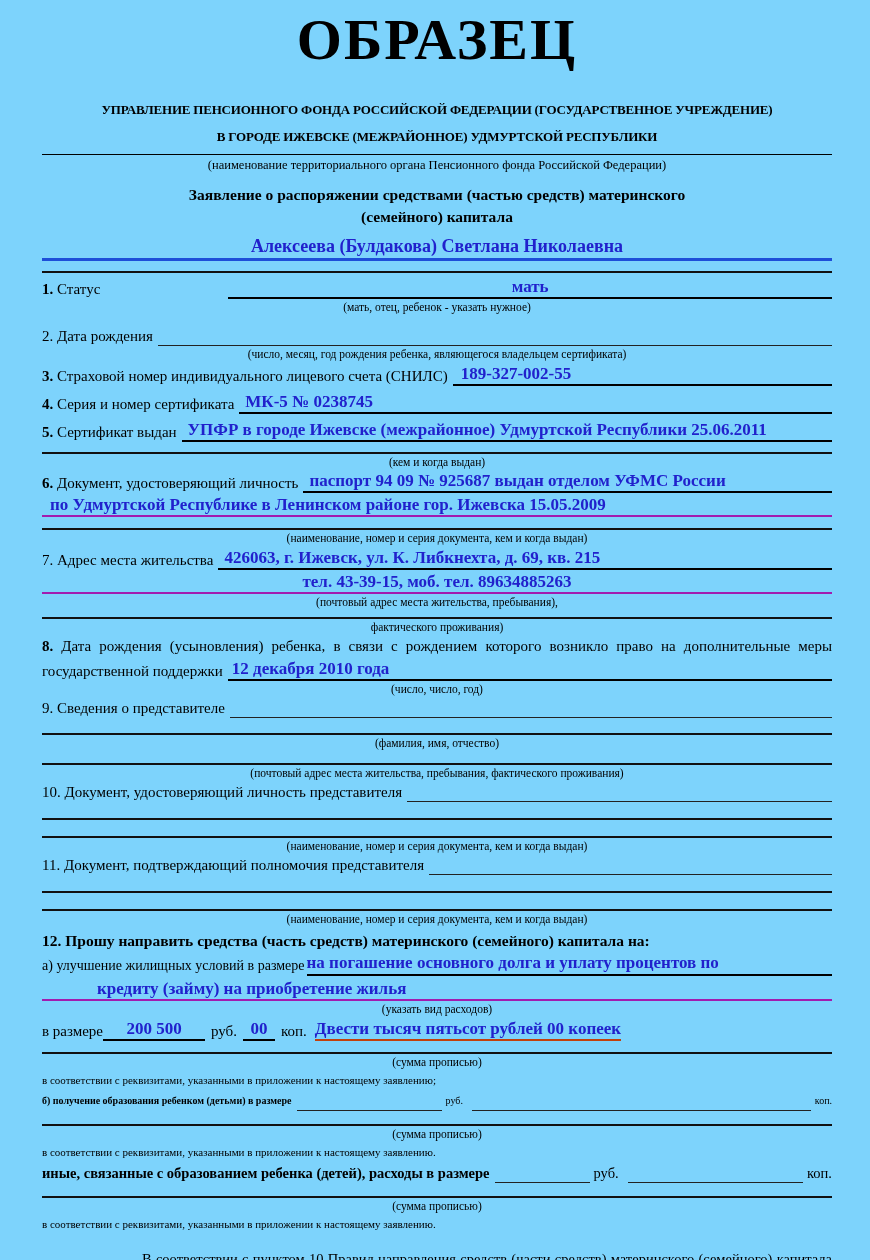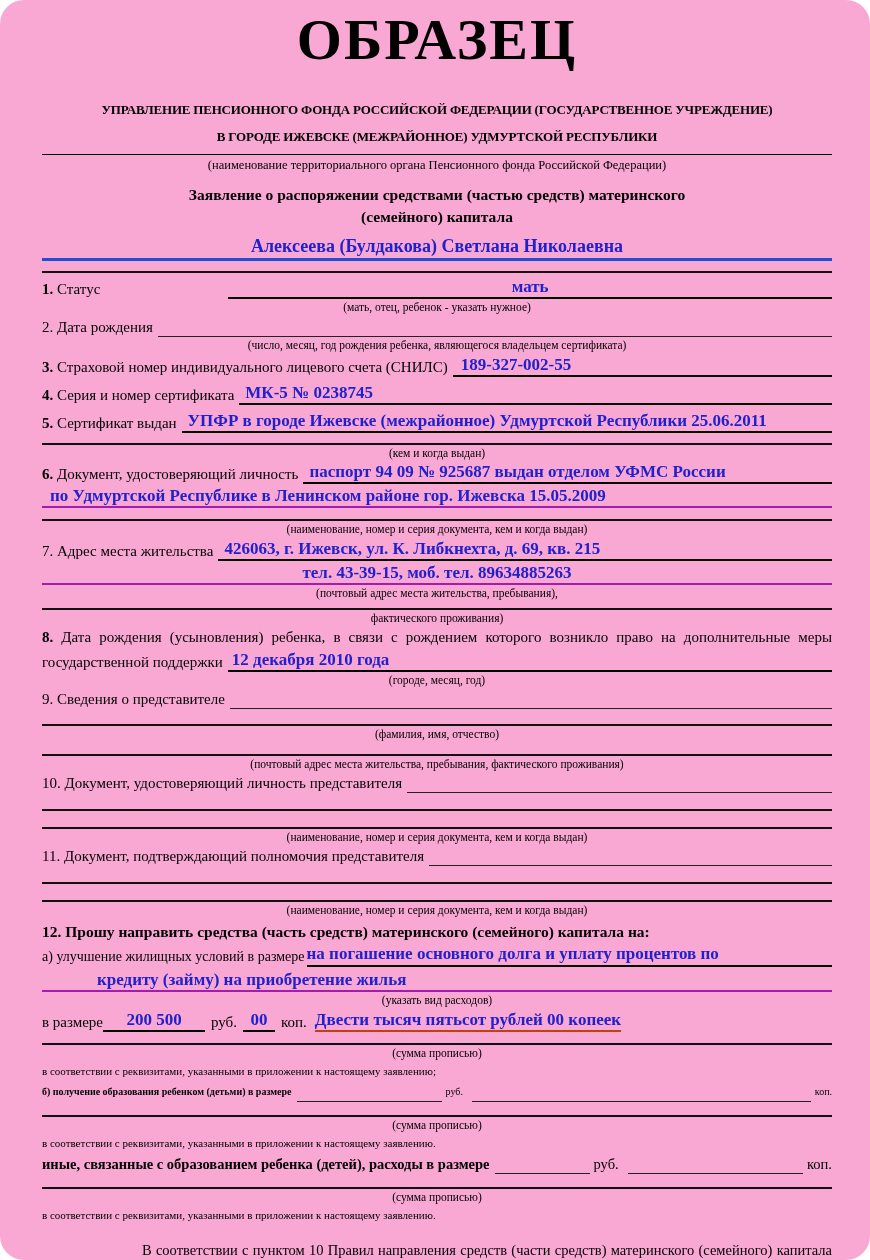--- a/index.html
+++ b/index.html
@@ -1,21 +1,20 @@
 <!DOCTYPE html>
 <html><head>
 <meta charset="utf-8">
 <style>
   * { margin:0; padding:0; box-sizing:border-box; }
   html,body { background:#fff; }
   .page{
-    width:870px; height:1260px; background:#f9a8d4; overflow:hidden;
+    width:870px; height:1260px; background:#7dd3fc; overflow:hidden;
     font-family:"Liberation Serif","DejaVu Serif",serif; color:#000;
     padding:6px 38px 0 42px;
-    border-radius:24px;
   }
   .watermark{ font-size:58px; line-height:68px; font-weight:bold; text-align:center;
     letter-spacing:2px; margin-bottom:28px; }
   .org1{ font-size:13px; font-weight:bold; text-align:center; margin-bottom:11px; letter-spacing:-0.2px;}
   .org2wrap{ border-bottom:1.5px solid #000; padding-bottom:9px; margin-bottom:3px; }
   .org2{ font-size:13px; font-weight:bold; text-align:center; letter-spacing:-0.2px;}
   .cap{ font-size:11.5px; line-height:14px; text-align:center; margin-top:1px; margin-bottom:2px; }
   .org-cap{ font-size:12.5px; margin-bottom:12px; }
   .doc-title{ font-size:15.5px; font-weight:bold; text-align:center; line-height:22px;
     margin-top:12px; margin-bottom:8px; }
@@ -60,21 +59,21 @@
   </div>
 
   <div class="blankline" style="margin-top:10px"></div>
 
   <div class="row" style="margin-top:4px">
     <span class="lbl"><span class="b">1.</span> <span>Статус</span></span>
     <span class="vfill" style="margin-left:128px; text-align:center"><span class="blue vblue">мать</span></span>
   </div>
   <div class="cap">(мать, отец, ребенок - указать нужное)</div>
 
-  <div class="row" style="margin-top:3px">
+  <div class="row" style="margin-top:12px">
     <span class="lbl"><span>2.</span> <span>Дата рождения</span></span>
     <span class="bfill"></span>
   </div>
   <div class="cap">(число, месяц, год рождения ребенка, являющегося владельцем сертификата)</div>
 
   <div class="row" style="margin-top:3px">
     <span class="lbl"><span class="b">3.</span> <span>Страховой номер индивидуального лицевого счета (СНИЛС)</span></span>
     <span class="vfill"><span class="blue vblue" style="padding-left:8px">189-327-002-55</span></span>
   </div>
 
@@ -111,21 +110,21 @@
   <div class="blankline" style="margin-top:8px"></div>
   <div class="cap">фактического проживания)</div>
 
   <div class="just" style="margin-top:2px">
     <span class="b">8.</span> <span>Дата рождения (усыновления) ребенка, в связи с рождением которого возникло право на дополнительные меры</span>
   </div>
   <div class="row" style="margin-top:2px">
     <span class="lbl">государственной поддержки</span>
     <span class="vfill"><span class="blue vblue" style="padding-left:4px">12 декабря 2010 года</span></span>
   </div>
-  <div class="cap">(городе, месяц, год)</div>
+  <div class="cap">(число, число, год)</div>
 
   <div class="row" style="margin-top:2px">
     <span class="lbl"><span>9.</span> <span>Сведения о представителе</span></span>
     <span class="bfill"></span>
   </div>
   <div class="blankline" style="margin-top:15px"></div>
   <div class="cap">(фамилия, имя, отчество)</div>
   <div class="blankline" style="margin-top:13px"></div>
   <div class="cap">(почтовый адрес места жительства, пребывания, фактического проживания)</div>
 

